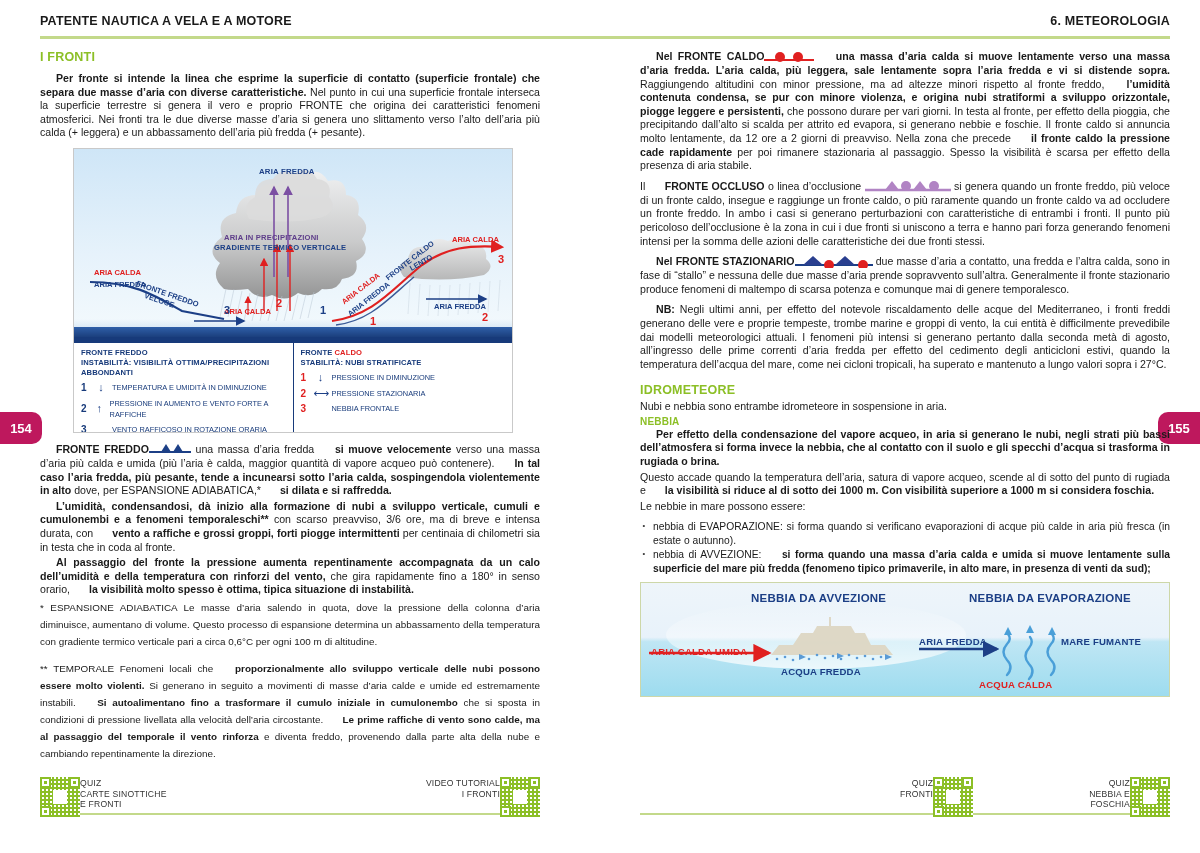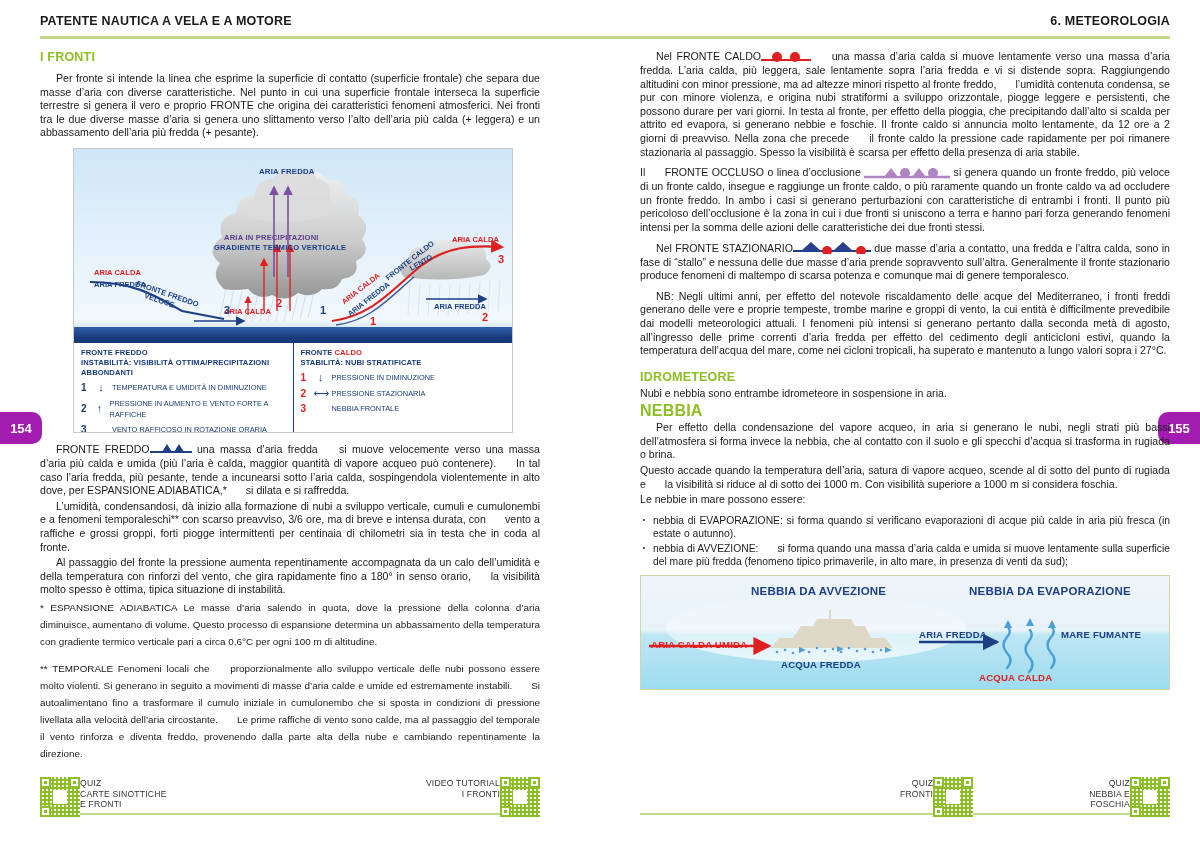--- a/index.html
+++ b/index.html
@@ -27,53 +27,53 @@
     color:#1a1a1a; position:absolute; right:0; top:0;
   }
   .header-rule {
     position:absolute; left:0; top:22px; width:1130px; height:2.5px;
     background:#c3d98a;
   }
 
   
   .page-tab {
     position:absolute; top:412px; width:42px; height:32px;
-    background:#a21caf; color:#ffffff;
+    background:#be185d; color:#ffffff;
     font-size:13px; font-weight:bold;
     display:flex; align-items:center; justify-content:center;
   }
   .page-tab.left  { left:0px;  border-radius:0 10px 10px 0; }
   .page-tab.right { right:0px; border-radius:10px 0 0 10px; }
 
   
   .col {
     position:absolute; top:50px; width:500px;
   }
   .col-left  { left:40px; }
   .col-right { left:640px; width:530px; }
 
   h2.sec {
     color:#8cbf26; font-size:12.5px; font-weight:bold;
     margin:0 0 8px 0; letter-spacing:0.2px;
   }
   h3.sub {
-    color:#8cbf26; font-size:16px; font-weight:bold;
+    color:#8cbf26; font-size:10px; font-weight:bold;
     margin:2px 0 1px 0; letter-spacing:0.2px;
   }
 
   p.body {
     font-size:10.6px; line-height:13.6px; margin:0 0 7px 0;
     text-align:justify; color:#1a1a1a;
   }
   p.body.tight { margin-bottom:2px; }
   p.small {
     font-size:9.9px; line-height:17px; margin:0 0 6px 0;
     text-align:justify; color:#1a1a1a;
   }
-  b { font-weight:normal;padding-left:16px; }
+  b { font-weight:bold;padding-left:16px; }
 
   ul.bullets { margin:0 0 4px 0; padding:0 0 0 13px; list-style:none; }
   ul.bullets li {
     font-size:10.3px; line-height:13.4px; text-align:justify;
     margin-bottom:1px; position:relative;
   }
   ul.bullets li:before {
     content:"\00B7"; position:absolute; left:-11px; top:-1px;
     font-weight:bold; font-size:13px; color:#444;
   }

